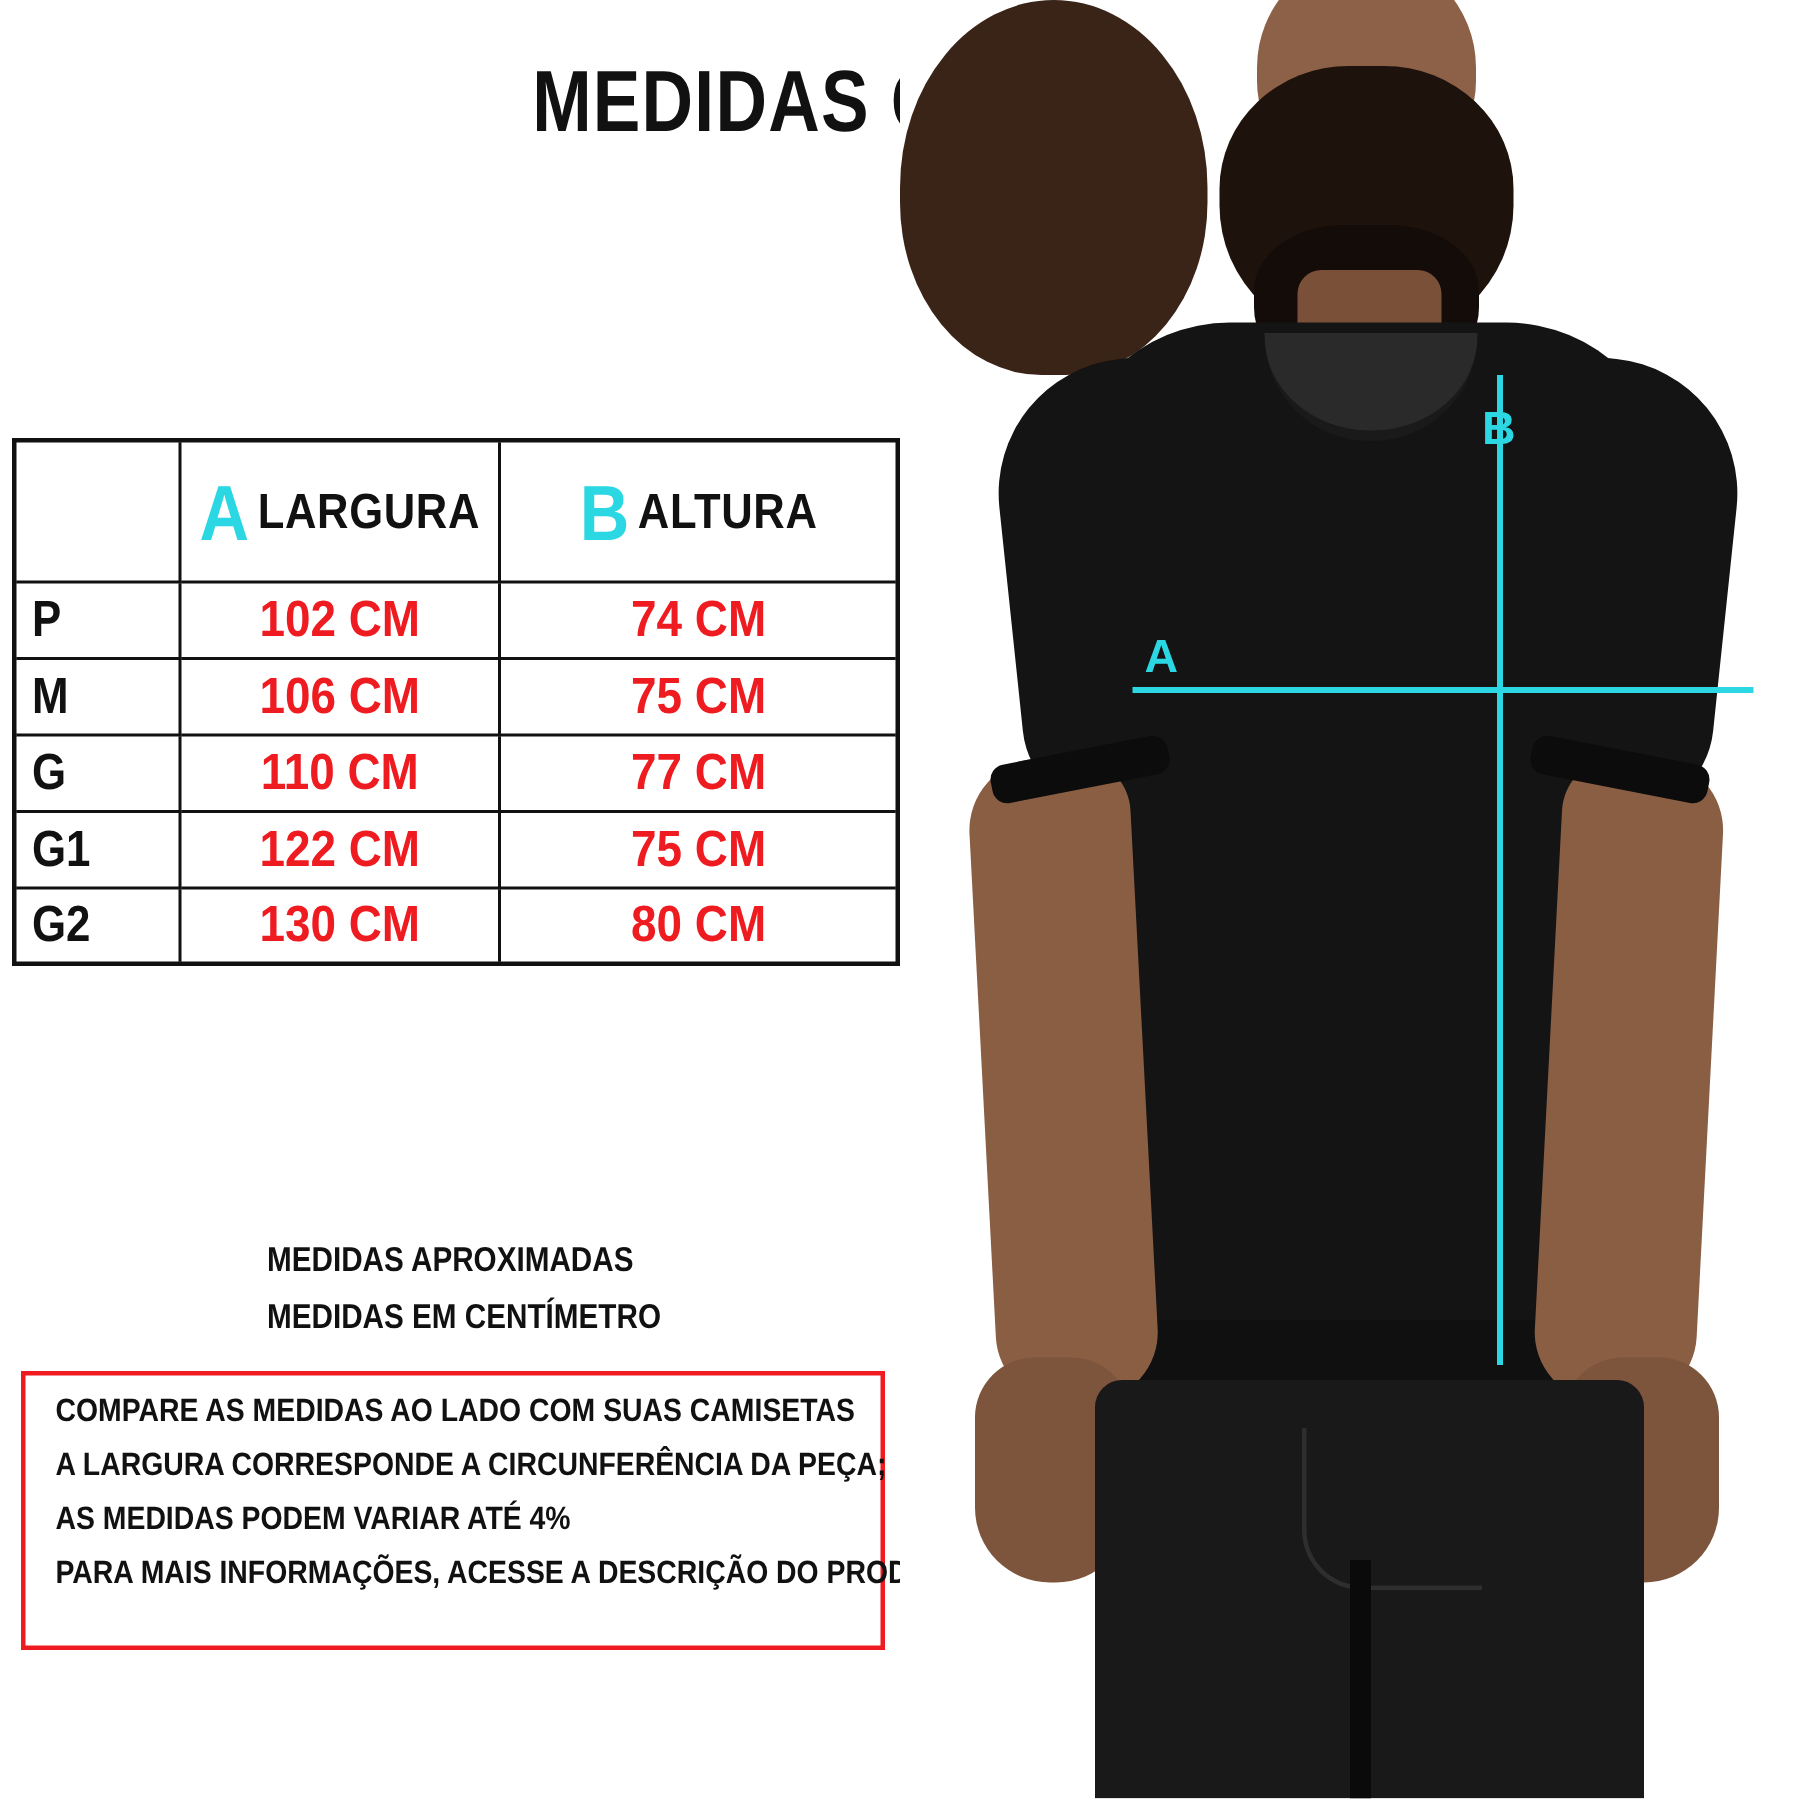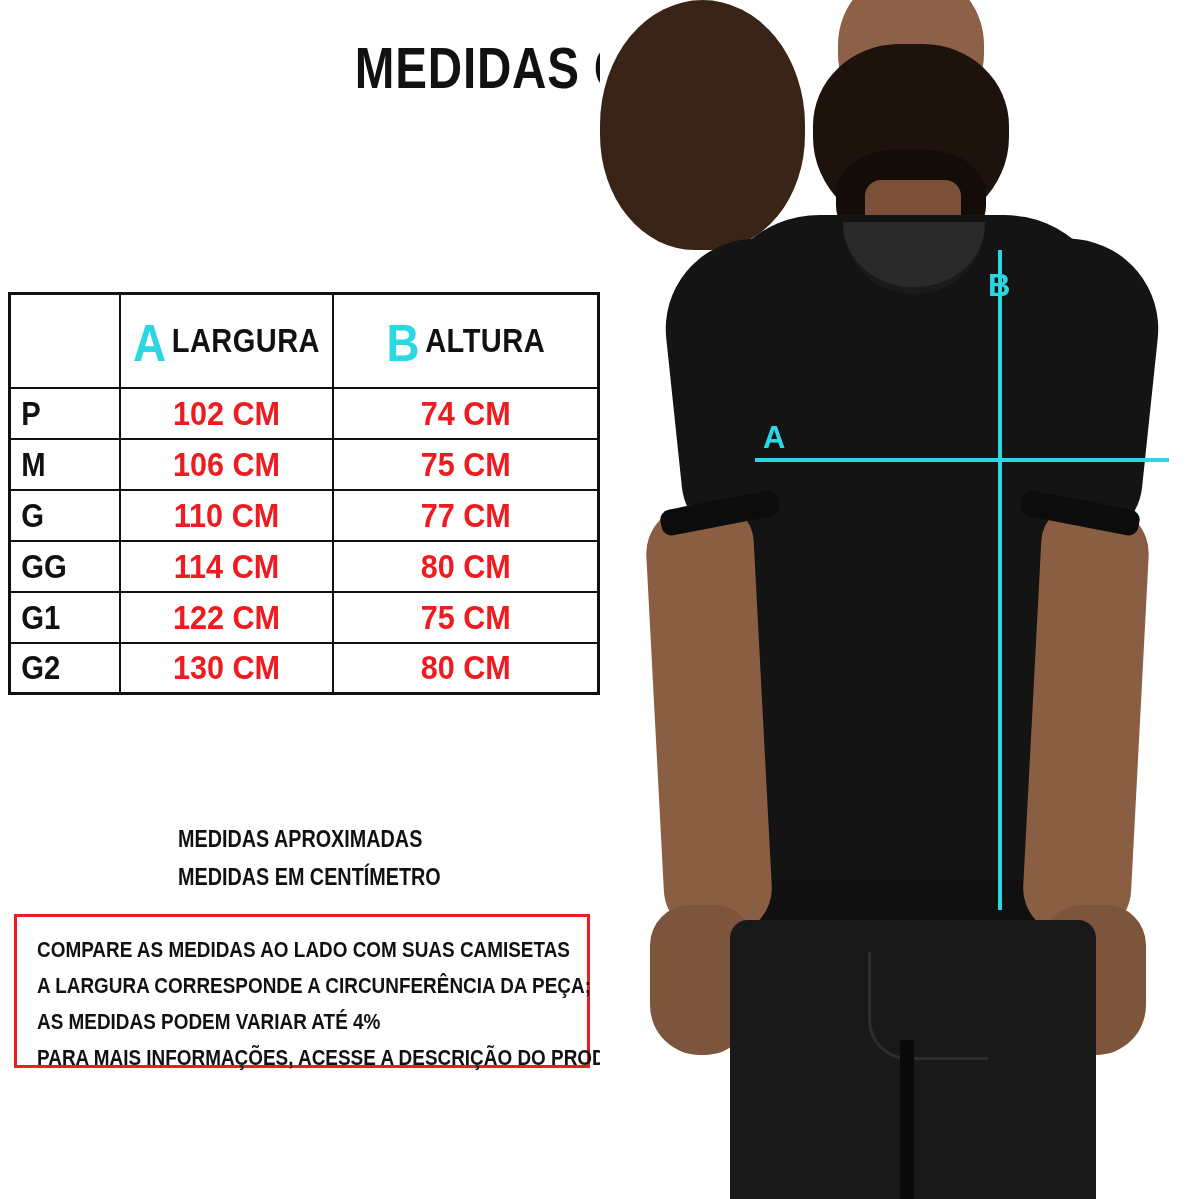--- a/index.html
+++ b/index.html
@@ -104,23 +104,23 @@
     transform-origin: left top;
     white-space: nowrap;
   }
 
   
   #info-box {
     position: absolute;
     left: 14px;
     top: 914px;
     width: 576px;
-    height: 154px;
+    height: 186px;
     border: 3px solid #ee1b20;
-    padding: 18px 0 0 20px;
+    padding: 8px 0 0 20px;
   }
   #info-box p {
     margin: 0 0 6px 0;
     font-weight: bold;
     font-size: 21.5px;
     color: #111111;
     line-height: 30px;
     transform: scaleX(0.88);
     transform-origin: left center;
     white-space: nowrap;
@@ -367,31 +367,20 @@
         </td>
       <td>
           <span class="meas">110 CM</span>
         </td>
       <td>
           <span class="meas">77 CM</span>
         </td>
     </tr>
     <tr>
       <td>
-          <span class="size-label">GG</span>
-        </td>
-      <td>
-          <span class="meas">114 CM</span>
-        </td>
-      <td>
-          <span class="meas">80 CM</span>
-        </td>
-    </tr>
-    <tr>
-      <td>
           <span class="size-label">G1</span>
         </td>
       <td>
           <span class="meas">122 CM</span>
         </td>
       <td>
           <span class="meas">75 CM</span>
         </td>
     </tr>
     <tr>

